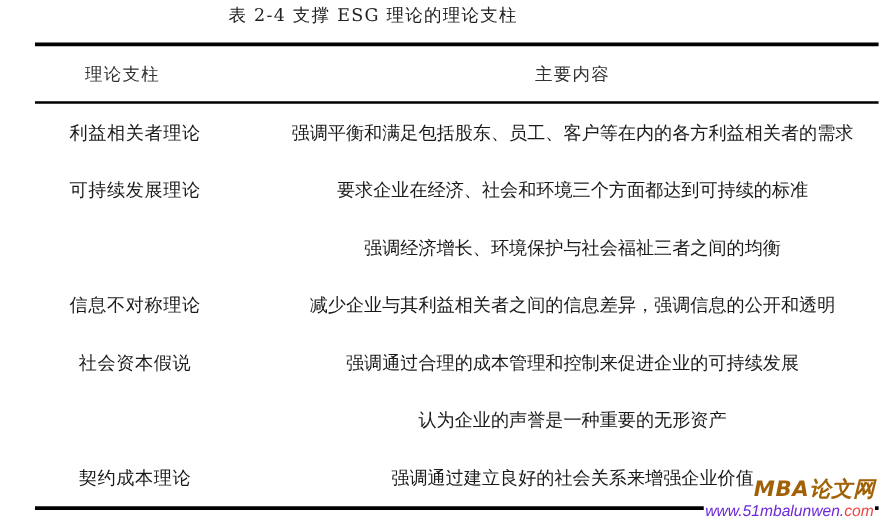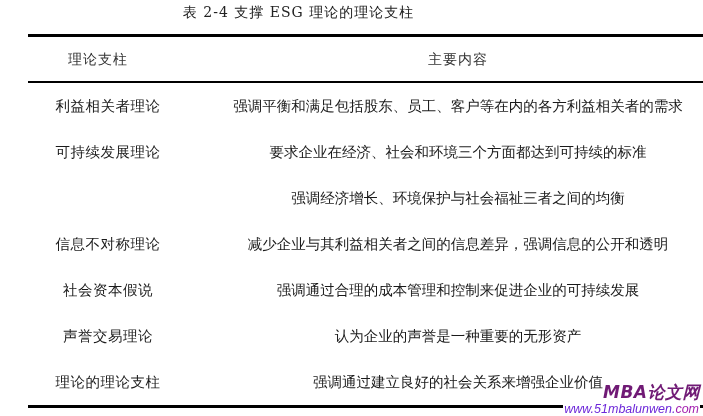--- a/index.html
+++ b/index.html
@@ -91,35 +91,35 @@
       right: 3px;
       top: 384px;
       text-align: right;
       line-height: 1;
     }
     .watermark .wm-main {
       font-family: "DejaVu Sans", "Liberation Sans", sans-serif;
       font-weight: bold;
       font-style: italic;
       font-size: 17px;
-      color: #701a75;
+      color: #a16207;
       display: block;
       letter-spacing: 0.5px;
     }
     .watermark .wm-url {
       font-family: "Liberation Sans", "DejaVu Sans", sans-serif;
       font-style: italic;
       font-size: 12.5px;
       display: block;
       background: #fff;
       padding: 0 1px;
       margin-top: 2px;
     }
     .wm-url .p1 { color: #6d28d9; }
-    .wm-url .p2 { color: #a21caf; }
+    .wm-url .p2 { color: #ef4444; }
   </style>
 </head>
 <body>
 
 <div class="caption">表 2-4  支撑 ESG 理论的理论支柱</div>
 
 <div class="rule rule-top"></div>
 
 <div class="header-row">
   <span class="col1">理论支柱</span>
@@ -142,25 +142,24 @@
   </div>
   <div class="row">
     <span class="c1">信息不对称理论</span>
     <span class="c2">减少企业与其利益相关者之间的信息差异，强调信息的公开和透明</span>
   </div>
   <div class="row">
     <span class="c1">社会资本假说</span>
     <span class="c2">强调通过合理的成本管理和控制来促进企业的可持续发展</span>
   </div>
   <div class="row">
-    <span class="c1">声誉交易理论</span>
     <span class="c2">认为企业的声誉是一种重要的无形资产</span>
   </div>
   <div class="row">
-    <span class="c1">理论的理论支柱</span>
+    <span class="c1">契约成本理论</span>
     <span class="c2">强调通过建立良好的社会关系来增强企业价值</span>
   </div>
 </div>
 
 <div class="rule rule-bottom"></div>
 
 <div class="watermark">
   <span class="wm-main">MBA论文网</span>
   <span class="wm-url"><span class="p1">www.51mbalunwen.</span><span class="p2">com</span></span>
 </div>

